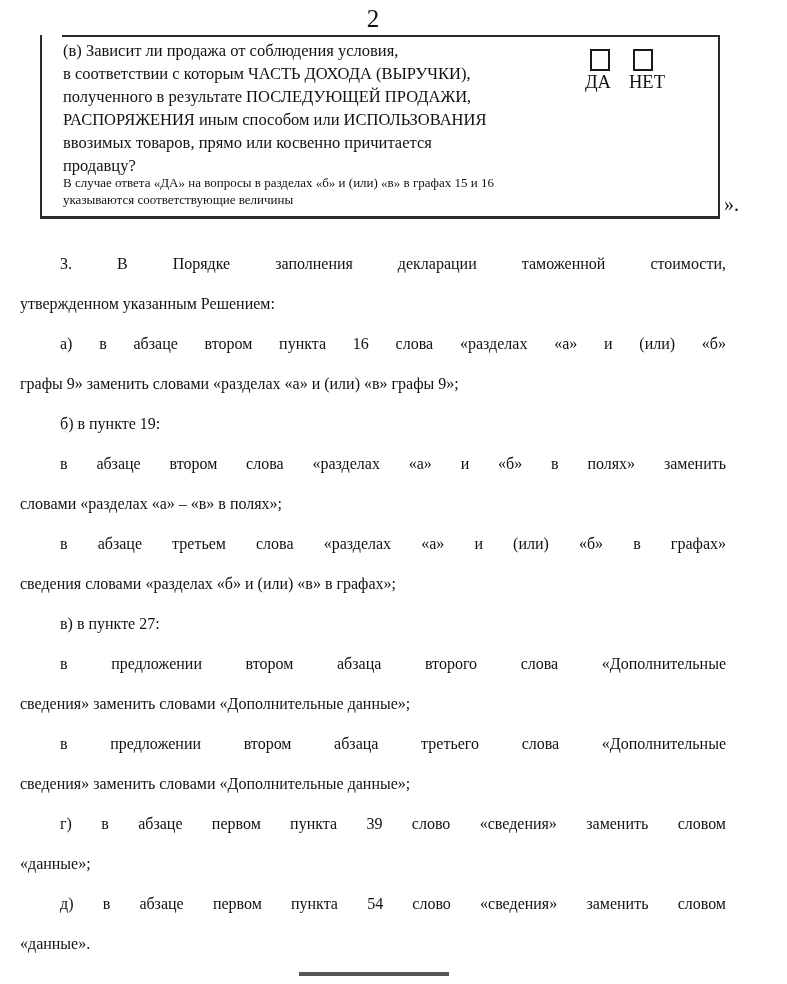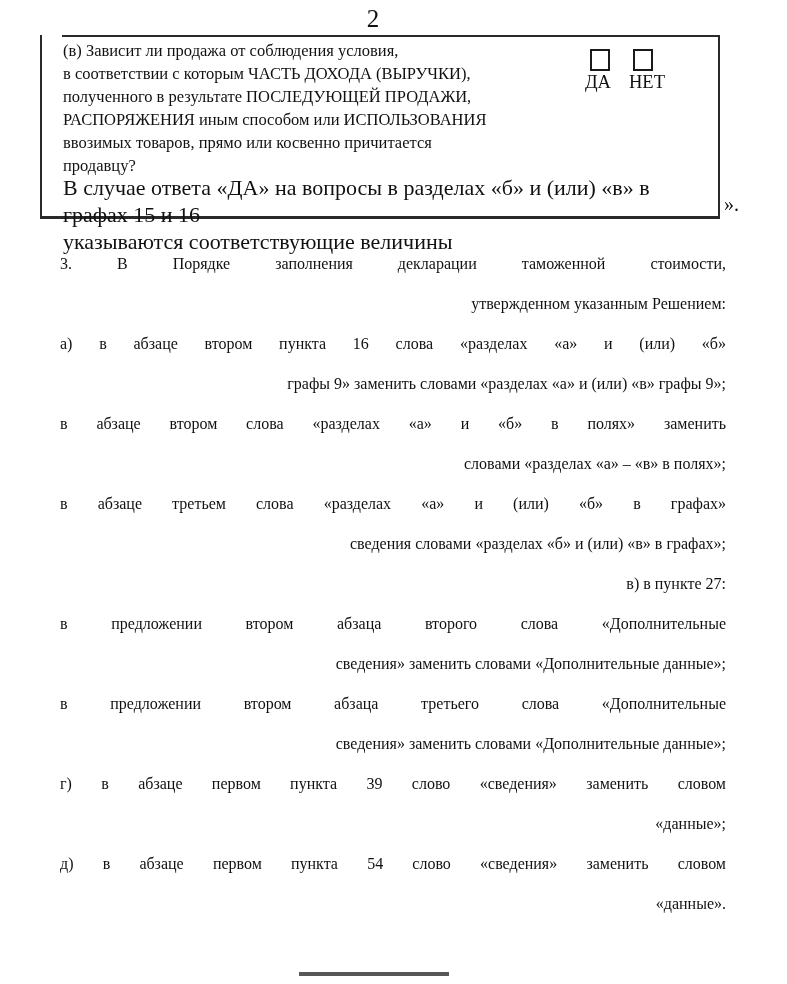--- a/index.html
+++ b/index.html
@@ -65,37 +65,37 @@
     margin-left: 7px;
     margin-right: 11px;
     line-height: 22px;
   }
   .answers-row .answer:last-child .answer-label { margin-right: 0; text-align: right; }
   .answer { display: flex; align-items: center; flex-direction: column; }
   .note-text {
     position: absolute;
     left: 21px; top: 139px;
     width: 648px;
-    font-size: 22px;
-    line-height: 27px;
+    font-size: 13px;
+    line-height: 17px;
     white-space: pre-line;
   }
   .closing-quote {
     position: absolute;
     left: 724px; top: 193px;
     font-size: 20px;
   }
   
   .document-body {
     position: absolute;
     left: 20px; top: 244px;
     width: 706px;
     font-size: 16px;
   }
-  .bl { line-height: 40px; min-height: 40px; text-align: right; }
+  .bl { line-height: 40px; min-height: 40px; text-align: left; }
   .bl.ind { padding-left: 40px; }
   .bl.fj { text-align: justify; text-align-last: justify; }
   .end-divider {
     position: absolute;
     left: 299px; top: 972px;
     width: 150px; height: 4px;
     background: #575757;
   }
 </style>
 </head>
@@ -129,20 +129,21 @@
 указываются соответствующие величины</div>
   </div>
 
   <div class="closing-quote">».</div>
 
   <div class="document-body">
       <div class="bl ind fj">3. В Порядке заполнения декларации таможенной стоимости,</div>
       <div class="bl">утвержденном указанным Решением:</div>
       <div class="bl ind fj">а) в абзаце втором пункта 16 слова «разделах «а» и (или) «б»</div>
       <div class="bl">графы 9» заменить словами «разделах «а» и (или) «в» графы 9»;</div>
+      <div class="bl ind">б) в пункте 19:</div>
       <div class="bl ind fj">в абзаце втором слова «разделах «а» и «б» в полях» заменить</div>
       <div class="bl">словами «разделах «а» – «в» в полях»;</div>
       <div class="bl ind fj">в абзаце третьем слова «разделах «а» и (или) «б» в графах»</div>
       <div class="bl">сведения словами «разделах «б» и (или) «в» в графах»;</div>
       <div class="bl ind">в) в пункте 27:</div>
       <div class="bl ind fj">в предложении втором абзаца второго слова «Дополнительные</div>
       <div class="bl">сведения» заменить словами «Дополнительные данные»;</div>
       <div class="bl ind fj">в предложении втором абзаца третьего слова «Дополнительные</div>
       <div class="bl">сведения» заменить словами «Дополнительные данные»;</div>
       <div class="bl ind fj">г) в абзаце первом пункта 39 слово «сведения» заменить словом</div>

